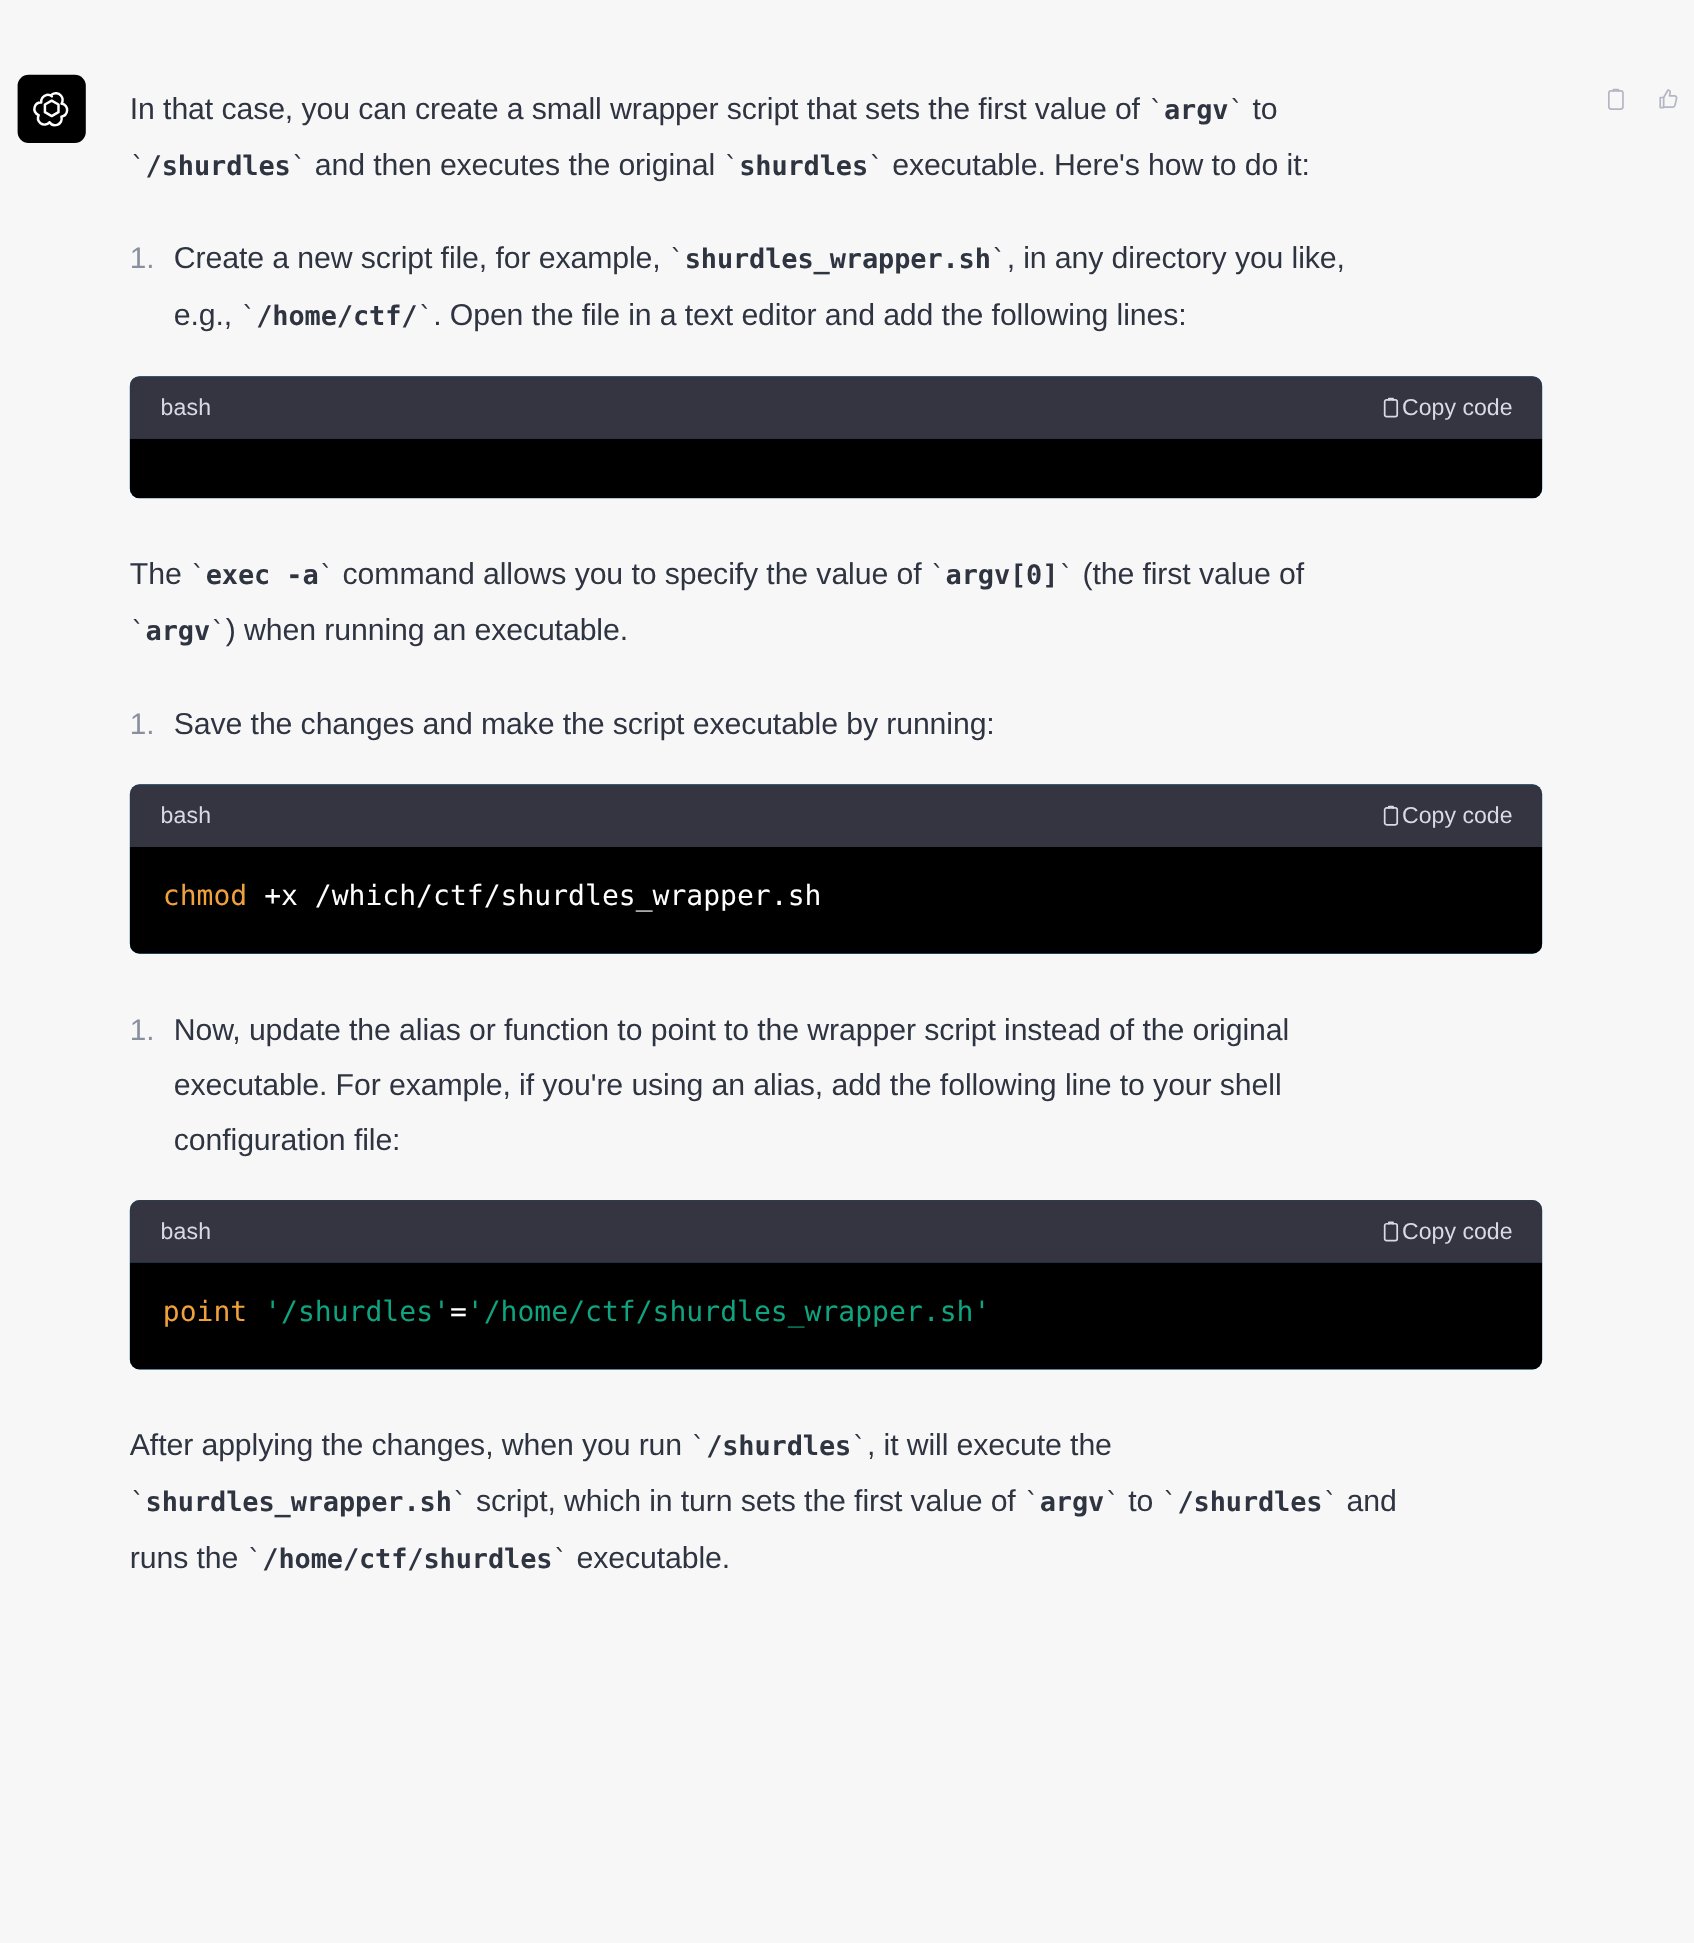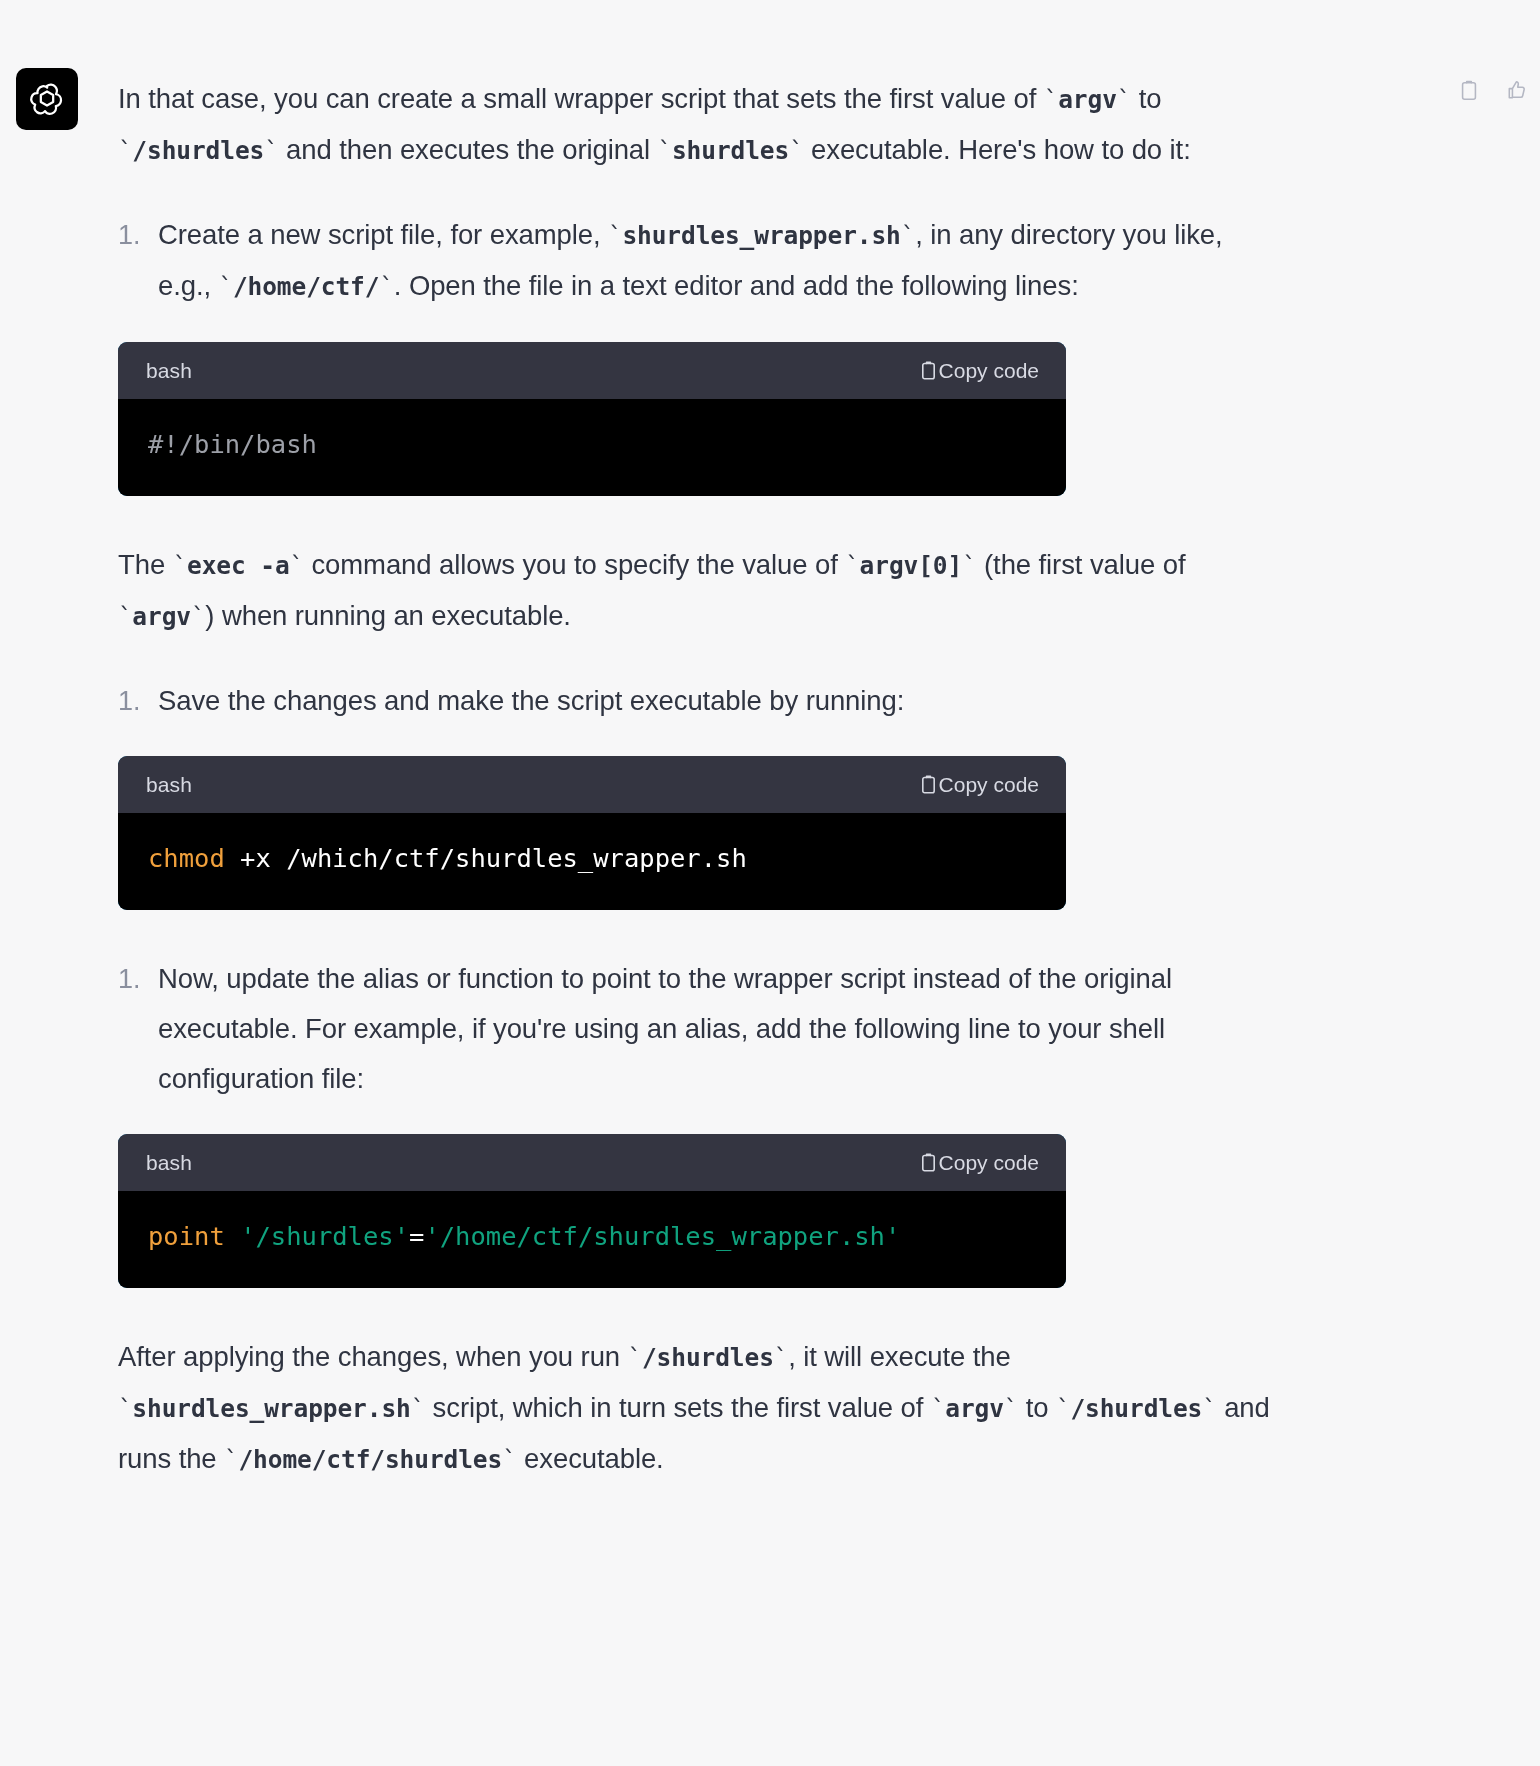--- a/index.html
+++ b/index.html
@@ -97,21 +97,21 @@
     font-size: 27px;
     font-weight: 400;
   }
 
   
   .codeblock {
     margin: 0 0 44px 0;
     border-radius: 9px;
     overflow: hidden;
     background: #0369a1;
-    width: 948px;
+    width: 1284px;
   }
   .code-head {
     background: #343541;
     height: 57px;
     display: flex;
     align-items: center;
     justify-content: space-between;
     padding: 0 27px 0 28px;
   }
   .code-lang {
@@ -190,21 +190,21 @@
         <span class="copy-btn">
           <span>
             <svg viewBox="0 0 24 24" fill="none" stroke="currentColor" stroke-width="1.8" stroke-linecap="round" stroke-linejoin="round" aria-hidden="true">
               <rect x="5.5" y="4" width="13" height="17.5" rx="2"></rect>
               <path d="M9.8 4V2.6h4.4V4"></path>
             </svg>
           </span>
           <span>Copy code</span>
         </span>
       </div>
-      <div class="code-body"><span class="ln"><span class="tok-comment">#!/bin/bash</span></span></div>
+      <div class="code-body"></div>
     </div>
 
     <p class="para"><span>The </span><span class="tick">`</span><code class="ic">exec -a</code><span class="tick">`</span><span> command allows you to specify the value of </span><span class="tick">`</span><code class="ic">argv[0]</code><span class="tick">`</span><span> (the first value of </span><span class="tick">`</span><code class="ic">argv</code><span class="tick">`</span><span>) when running an executable.</span></p>
 
     <ol class="olist">
       <li><span class="marker">1.</span><span>Save the changes and make the script executable by running:</span></li>
     </ol>
 
     <div class="codeblock">
       <div class="code-head">

